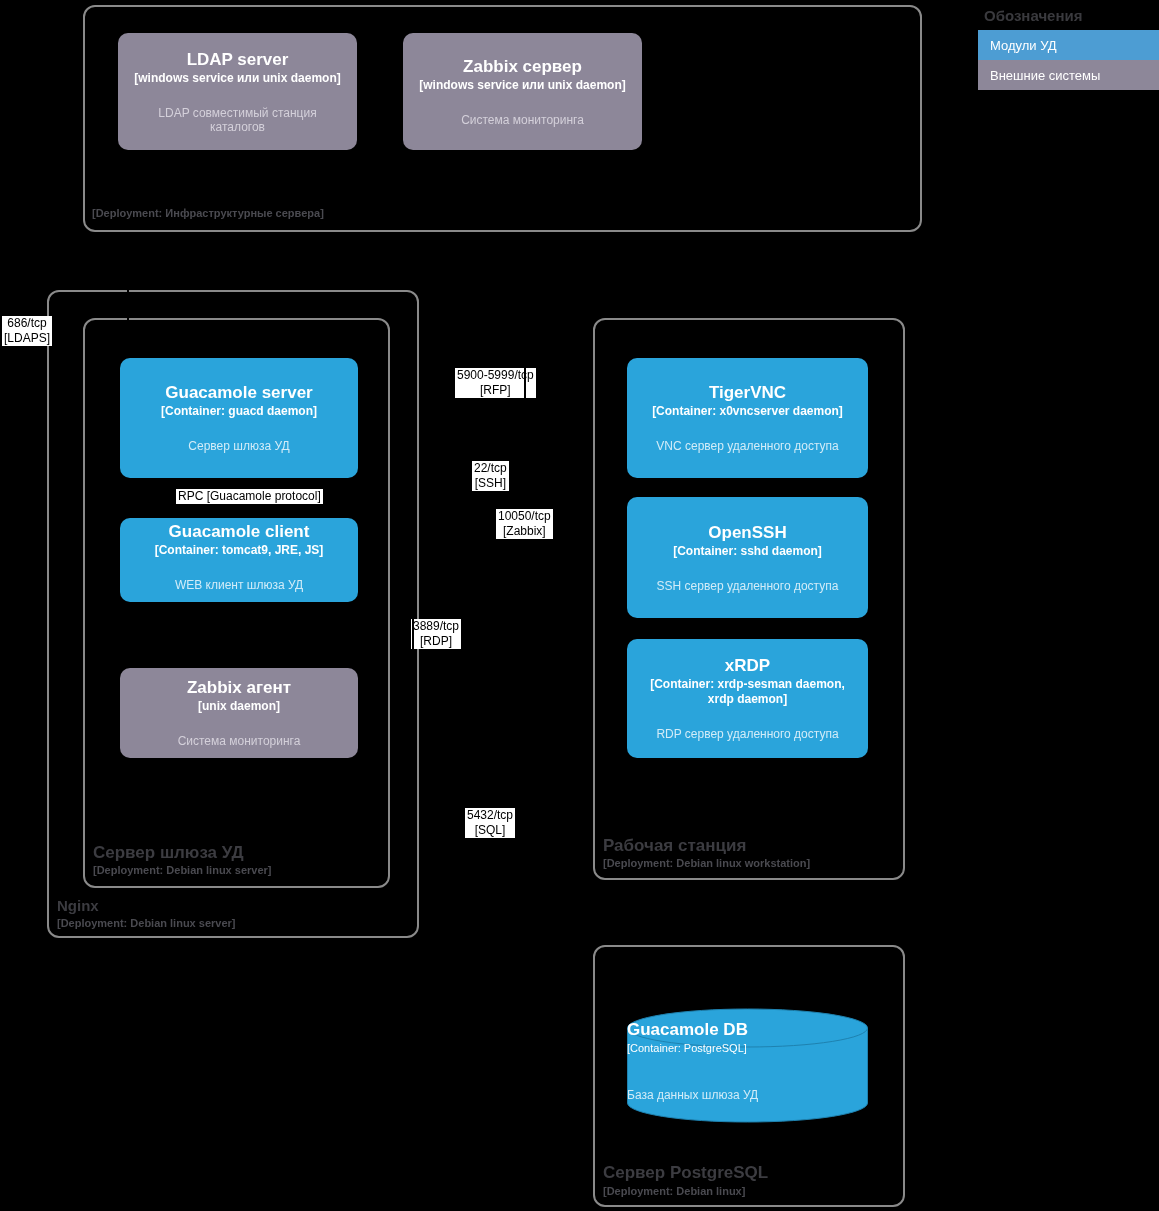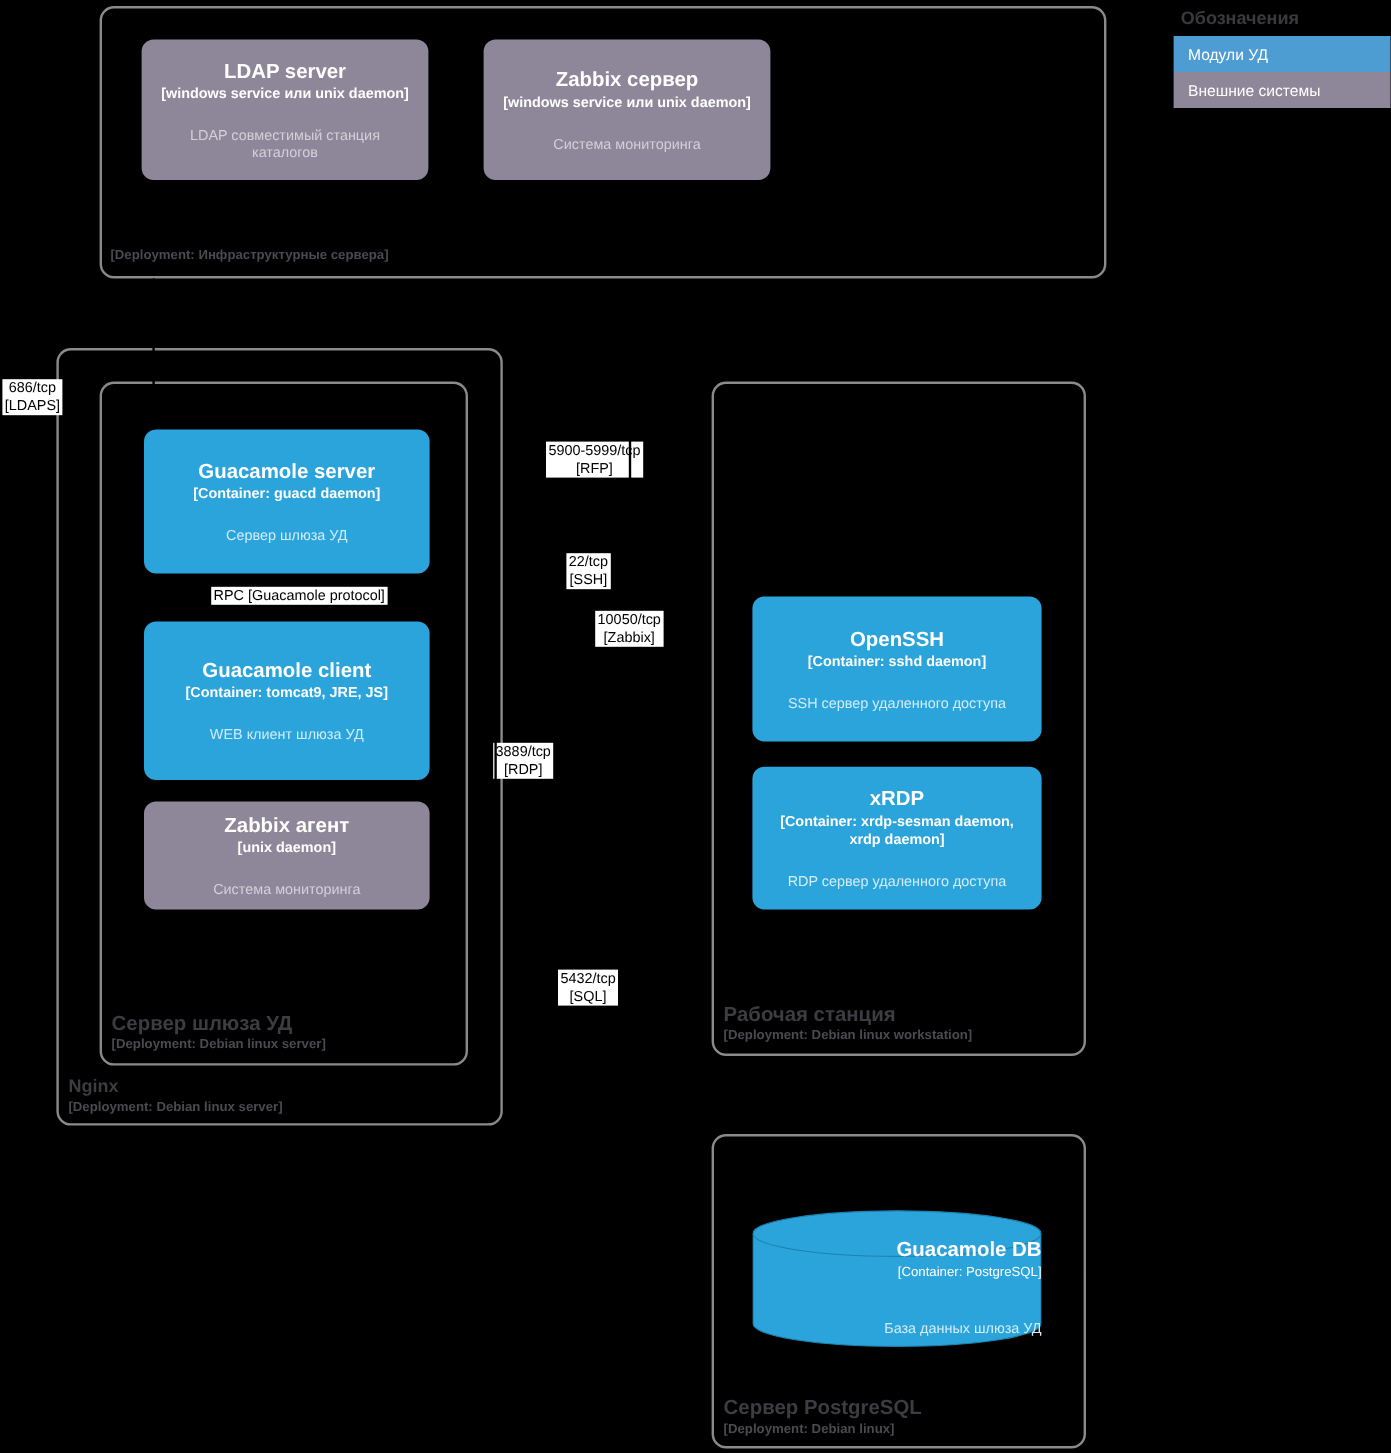--- a/index.html
+++ b/index.html
@@ -44,21 +44,21 @@
   .legend-row {
     position:absolute; left:978px; width:181px; height:30px; box-sizing:border-box;
     display:flex; align-items:center; padding-left:12px; color:#ffffff; font-size:13px;
   }
   .legend-row.module   { background:#4d9dd3; }
   .legend-row.external { background:#8d8799; }
   
   .cylinder { position:absolute; }
   .cylinder svg { position:absolute; left:0; top:0; }
   .cylinder .cyl-text {
-    position:absolute; left:0; top:24px; width:100%; text-align:right;
+    position:absolute; left:0; top:12px; width:100%; text-align:left;
   }
   .cylinder .title { color:#fff; font-weight:bold; font-size:17px; line-height:20px; }
   .cylinder .tech  { color:#fff; font-weight:normal; font-size:11px; line-height:16px; }
   .cylinder .desc  { color:#d2ecf8; font-size:12px; margin-top:32px; }
 </style>
 </head>
 <body>
 
 <div class="canvas">
 
@@ -92,36 +92,41 @@
   <div class="boundary" style="left:83px; top:318px; width:307px; height:570px;"></div>
   <div class="boundary-name" style="left:93px; top:843px;">Сервер шлюза УД</div>
   <div class="boundary-deploy" style="left:93px; top:864px;">[Deployment: Debian linux server]</div>
 
   <div class="node module" style="left:120px; top:358px; width:238px; height:120px;">
     <div class="title">Guacamole server</div>
     <div class="tech">[Container: guacd daemon]</div>
     <div class="desc">Сервер шлюза УД</div>
   </div>
 
-  <div class="node module" style="left:120px; top:518px; width:238px; height:132px;">
+  <div class="node module" style="left:120px; top:518px; width:238px; height:84px;justify-content:flex-end;">
     <div class="title">Guacamole client</div>
     <div class="tech">[Container: tomcat9, JRE, JS]</div>
     <div class="desc">WEB клиент шлюза УД</div>
   </div>
 
   <div class="node external" style="left:120px; top:668px; width:238px; height:90px;">
     <div class="title">Zabbix агент</div>
     <div class="tech">[unix daemon]</div>
     <div class="desc">Система мониторинга</div>
   </div>
 
   <div class="boundary" style="left:593px; top:318px; width:312px; height:562px;"></div>
   <div class="boundary-name" style="left:603px; top:836px;">Рабочая станция</div>
   <div class="boundary-deploy" style="left:603px; top:857px;">[Deployment: Debian linux workstation]</div>
 
+  <div class="node module" style="left:627px; top:358px; width:241px; height:120px;">
+    <div class="title">TigerVNC</div>
+    <div class="tech">[Container: x0vncserver daemon]</div>
+    <div class="desc">VNC сервер удаленного доступа</div>
+  </div>
 
   <div class="node module" style="left:627px; top:497px; width:241px; height:121px;">
     <div class="title">OpenSSH</div>
     <div class="tech">[Container: sshd daemon]</div>
     <div class="desc">SSH сервер удаленного доступа</div>
   </div>
 
   <div class="node module" style="left:627px; top:639px; width:241px; height:119px;">
     <div class="title">xRDP</div>
     <div class="tech">[Container: xrdp-sesman daemon, xrdp daemon]</div>

